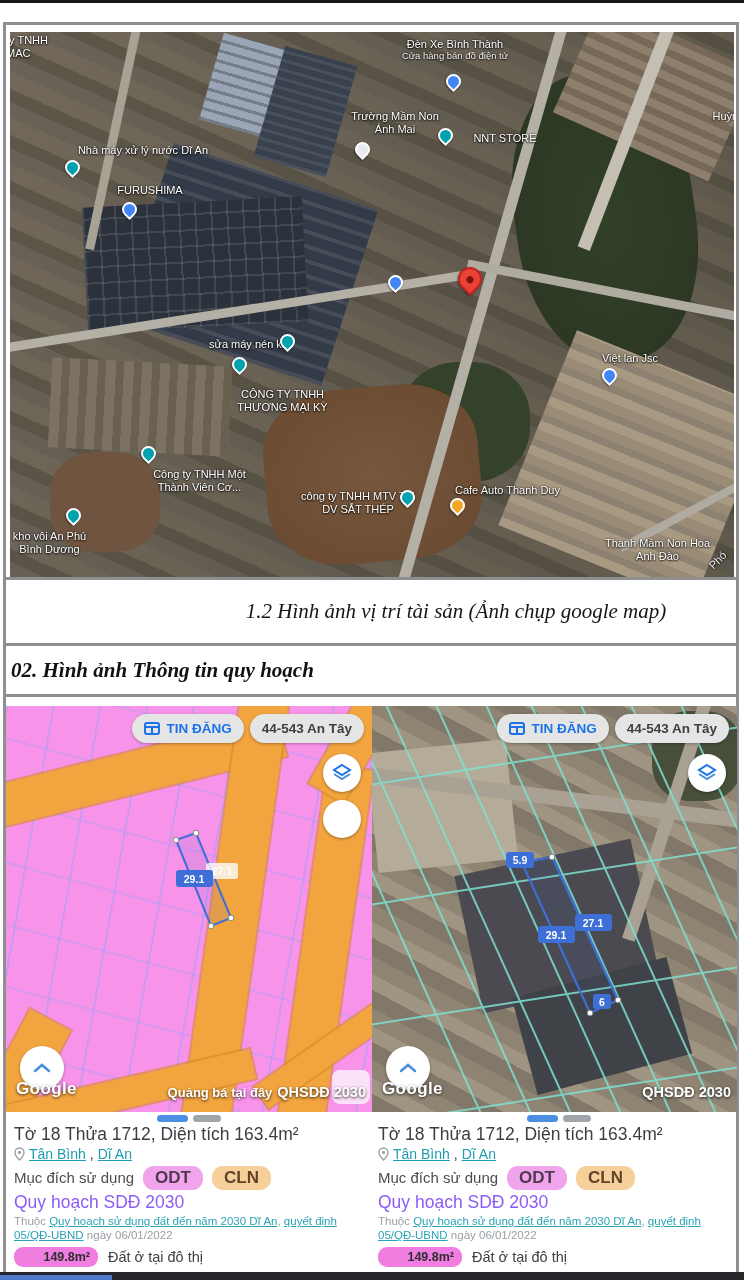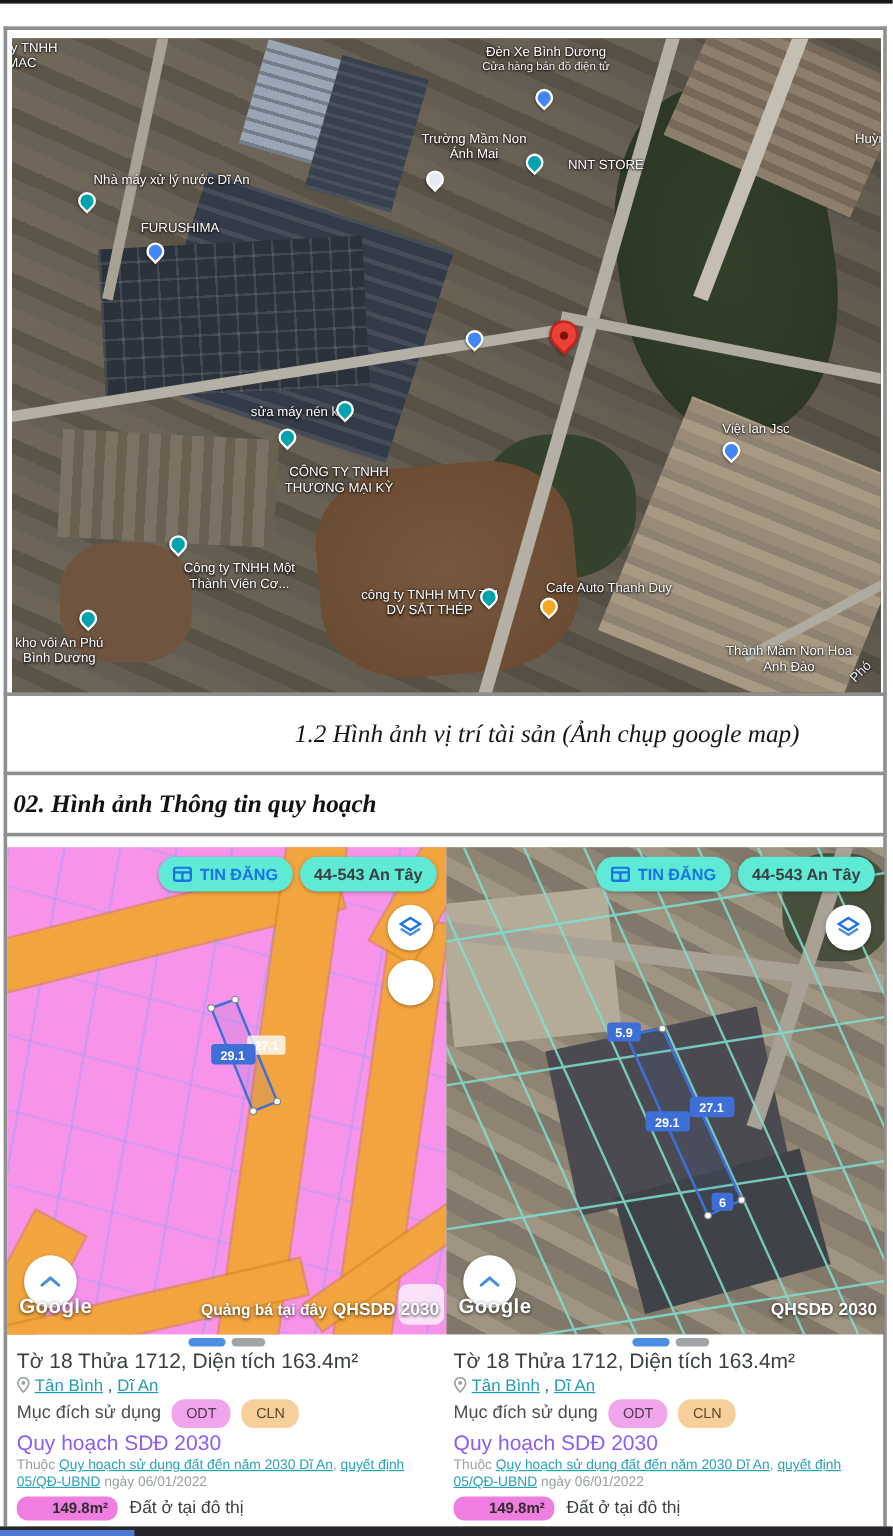--- a/index.html
+++ b/index.html
@@ -46,21 +46,21 @@
   .pmap.right{left:372px;width:365px;
     background:
       repeating-linear-gradient(28deg, rgba(70,65,60,.25) 0 16px, rgba(190,180,160,.25) 16px 30px, rgba(120,110,95,.2) 30px 46px),
       #958a78;}
   .pmap.left .grid{position:absolute;inset:0;
     background-image:
       repeating-linear-gradient(100deg, rgba(150,160,250,.45) 0 2px, transparent 2px 46px),
       repeating-linear-gradient(15deg, rgba(150,160,250,.32) 0 2px, transparent 2px 60px);}
   .oroad{position:absolute;background:#f2a43e;box-shadow:0 0 0 2px rgba(209,135,28,.55);}
   .pill-group{position:absolute;top:8px;right:8px;display:flex;gap:6px;z-index:8;}
-  .pill{background:#5eead4;border-radius:16px;height:29px;display:flex;align-items:center;padding:0 12px;
+  .pill{background:#e5e5e5;border-radius:16px;height:29px;display:flex;align-items:center;padding:0 12px;
     box-shadow:0 1px 3px rgba(0,0,0,.3);font-size:13.5px;white-space:nowrap;}
   .pill.tin{color:#1a73e8;font-weight:700;gap:6px;}
   .pill.addr{color:#3c4043;font-weight:600;}
   .circle-btn{position:absolute;background:#fff;border-radius:50%;box-shadow:0 1px 3px rgba(0,0,0,.35);
     display:flex;align-items:center;justify-content:center;z-index:8;}
   .layers-btn{width:38px;height:38px;top:48px;right:11px;}
   .blank-btn{width:38px;height:38px;top:94px;right:11px;}
   .chevron-btn{width:44px;height:44px;left:14px;bottom:22px;}
   .google-wm{position:absolute;left:10px;bottom:13px;color:#fff;font-size:17px;font-weight:600;
     letter-spacing:.4px;text-shadow:0 1px 3px rgba(0,0,0,.75);z-index:8;}
@@ -78,21 +78,21 @@
   .pager .b{width:31px;height:7px;border-radius:4px;background:#4a8fe2;}
   .pager .g{width:28px;height:7px;border-radius:4px;background:#a0a5aa;}
 
   
   .info{position:absolute;top:1124px;width:356px;}
   .info-title{font-size:17.5px;color:#3a3f44;line-height:20px;}
   .loc-row{display:flex;align-items:center;gap:4px;font-size:14px;line-height:18px;margin-top:1px;}
   .tlink{color:#1d9db0;text-decoration:underline;cursor:pointer;}
   .sep{color:#3a3f44;}
   .purpose-row{display:flex;align-items:center;gap:9px;font-size:15px;color:#4a4e52;margin-top:3px;line-height:20px;}
-  .badge-sm{font-size:12px;font-weight:400;padding:2px 12px;border-radius:11px;}
+  .badge-sm{font-size:17px;font-weight:700;padding:2px 12px;border-radius:11px;}
   .badge-sm.odt{background:#efa4ec;color:#50384f;}
   .badge-sm.cln{background:#f6cf9b;color:#5f4526;}
   .plan-title{font-size:17.5px;color:#8b5cf6;line-height:21px;margin-top:2px;}
   .plan-small{font-size:11.5px;color:#9aa0a6;line-height:14px;margin-top:1px;}
   .plan-small .tlink{color:#2aa3b5;text-align:right;}
   .area-row{display:flex;align-items:center;gap:10px;margin-top:5px;}
   .area-badge{width:84px;box-sizing:border-box;text-align:right;font-size:12.5px;font-weight:700;
     color:#2e2e2e;padding:3px 8px;border-radius:9px;}
   .area-badge.pink{background:#f07de0;}
   .area-badge.orange{background:#f6a63b;}
@@ -125,21 +125,21 @@
 
   <div class="road" style="left:465px;top:-30px;width:11px;height:620px;transform:rotate(16deg);background:#b5b0a5;"></div>
   <div class="road" style="left:-15px;top:275px;width:480px;height:9px;transform:rotate(-9deg);background:#b5b0a5;"></div>
   <div class="road" style="left:455px;top:255px;width:290px;height:9px;transform:rotate(11deg);background:#b0aba0;"></div>
   <div class="road" style="left:612px;top:-25px;width:13px;height:250px;transform:rotate(21deg);background:#c4bfb2;"></div>
   <div class="road" style="left:600px;top:470px;width:180px;height:8px;transform:rotate(-28deg);background:#b0aba0;"></div>
   <div class="road" style="left:100px;top:-20px;width:9px;height:240px;transform:rotate(12deg);background:#a8a295;"></div>
 
   <div class="slabel" style="left:-4px;top:2px;width:60px;text-align:left;">ty TNHH MAC</div>
   <div class="slabel" style="left:370px;top:6px;width:150px;">
-    <span>Đèn Xe Bình Dương</span>
+    <span>Đèn Xe Bình Thành</span>
     <span class="sub">Cửa hàng bán đồ điện tử</span>
   </div>
   <div class="slabel" style="left:330px;top:78px;width:110px;">Trường Mầm Non Ánh Mai</div>
   <div class="slabel" style="left:450px;top:100px;width:90px;">NNT STORE</div>
   <div class="slabel" style="left:700px;top:78px;width:60px;">Huỳnh Hùn</div>
   <div class="slabel" style="left:48px;top:112px;width:170px;">Nhà máy xử lý nước Dĩ An</div>
   <div class="slabel" style="left:95px;top:152px;width:90px;">FURUSHIMA</div>
   <div class="slabel" style="left:575px;top:320px;width:90px;">Việt lan Jsc</div>
   <div class="slabel" style="left:180px;top:306px;width:120px;">sửa máy nén khí</div>
   <div class="slabel" style="left:215px;top:356px;width:115px;">CÔNG TY TNHH THƯƠNG MẠI KỲ</div>

